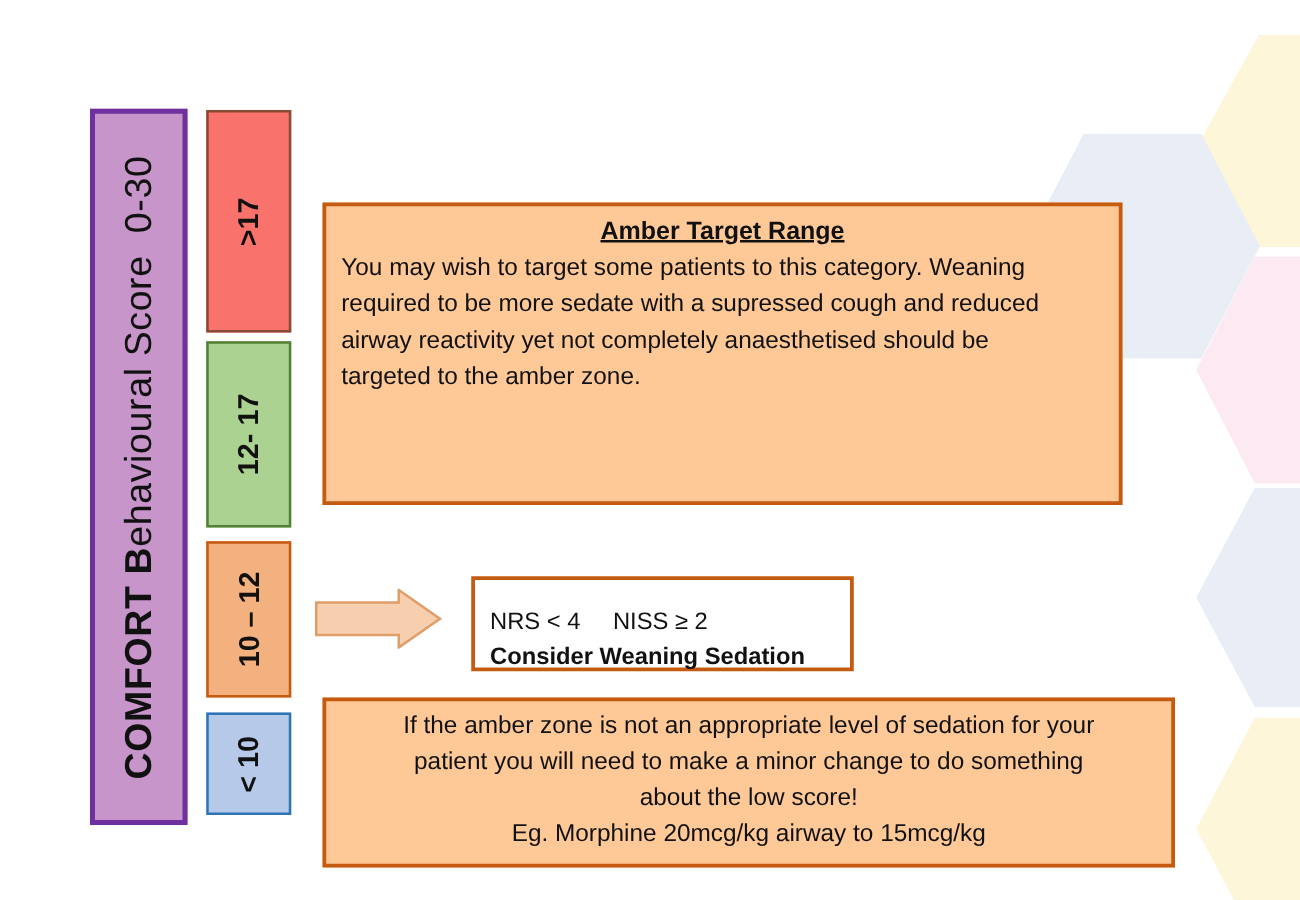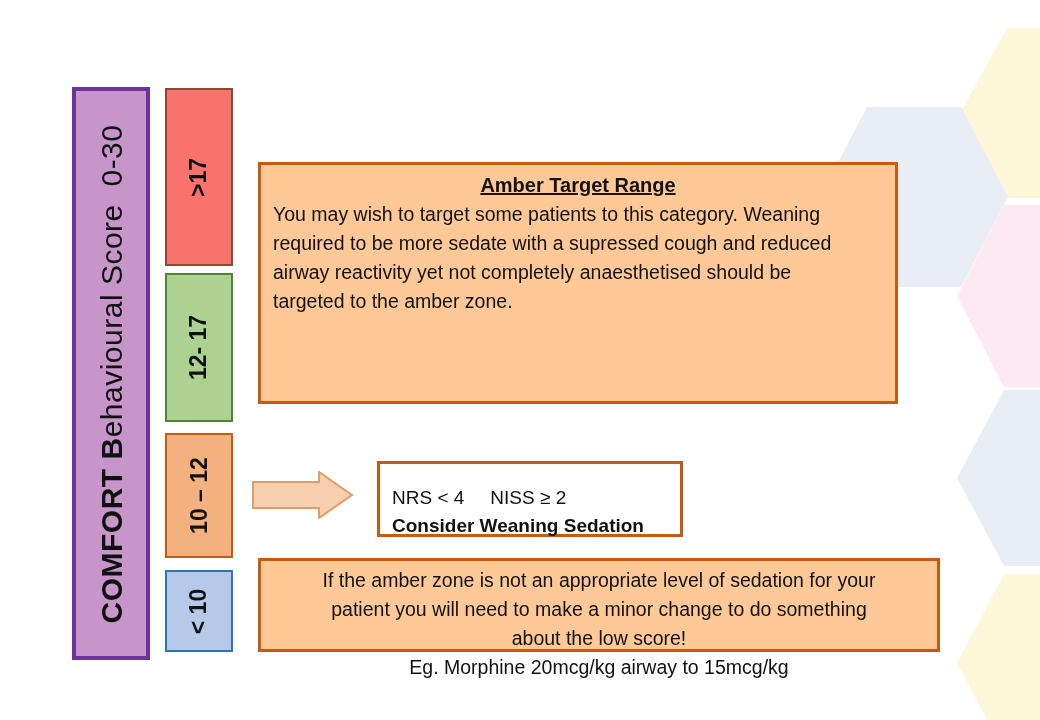--- a/index.html
+++ b/index.html
@@ -85,21 +85,21 @@
     border: 3px solid;
     padding: 20px 12px;
     font-size: 19px;
     line-height: 28px;
     margin-left: 19px;
   }
   .weaning-box .criteria .gap { display: inline-block; width: 26px; }
   .weaning-box .action { font-weight: 700; }
 
   .low-score-box {
-    left: 258px; top: 558px; width: 682px; height: 94px;
+    left: 258px; top: 558px; width: 682px; height: 136px;
     border: 3px solid;
     padding: 5px 14px;
     font-size: 19.5px;
     line-height: 29px;
     text-align: center;
   }
 </style>
 </head>
 <body>
 

